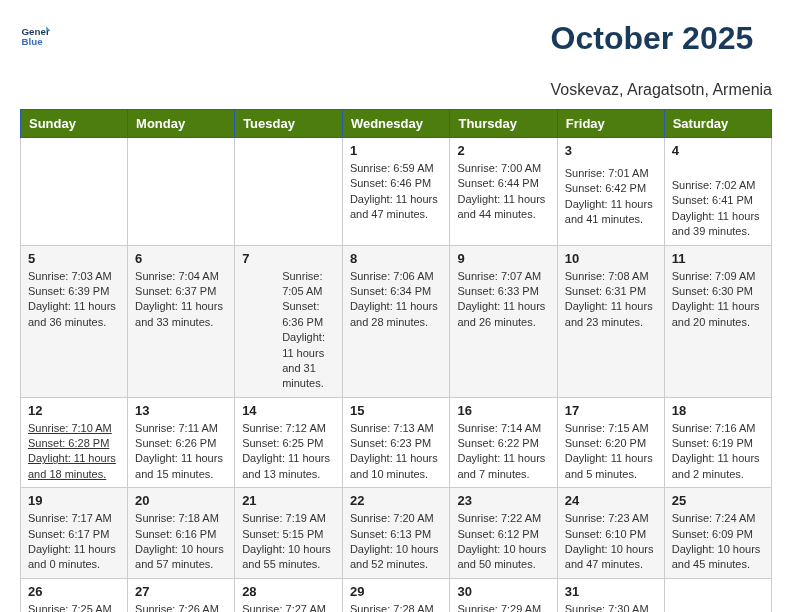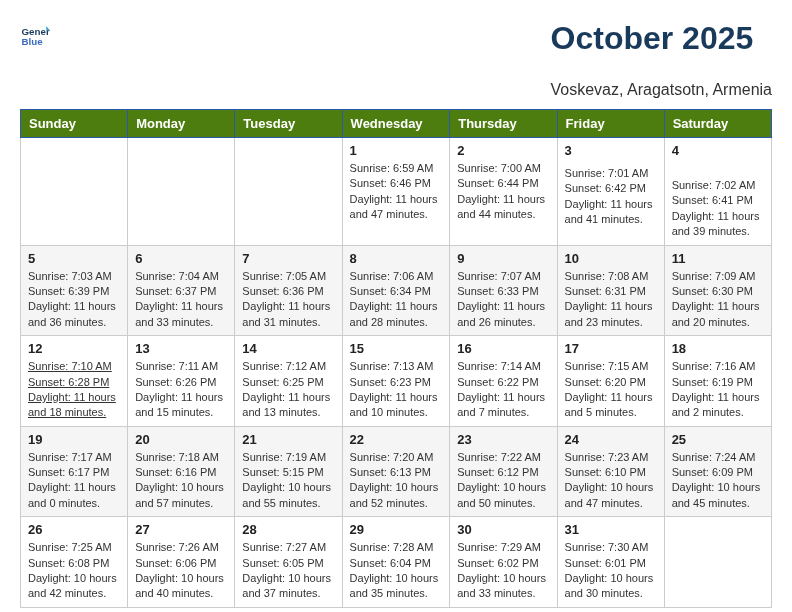--- a/index.html
+++ b/index.html
@@ -148,21 +148,21 @@
 Daylight: 11 hours and 36 minutes.</div>
         </td>
         <td>
           <span class="day-number">6</span>
           <div class="day-info" style="white-space: pre-line;">Sunrise: 7:04 AM
 Sunset: 6:37 PM
 Daylight: 11 hours and 33 minutes.</div>
         </td>
         <td>
           <span class="day-number">7</span>
-          <div class="day-info" style="white-space: pre-line;">Sunrise: 7:05 AM
+          <div class="day-info" style="white-space: pre-line; margin-left: 40px;">Sunrise: 7:05 AM
 Sunset: 6:36 PM
 Daylight: 11 hours and 31 minutes.</div>
         </td>
         <td>
           <span class="day-number">8</span>
           <div class="day-info" style="white-space: pre-line;">Sunrise: 7:06 AM
 Sunset: 6:34 PM
 Daylight: 11 hours and 28 minutes.</div>
         </td>
         <td>

